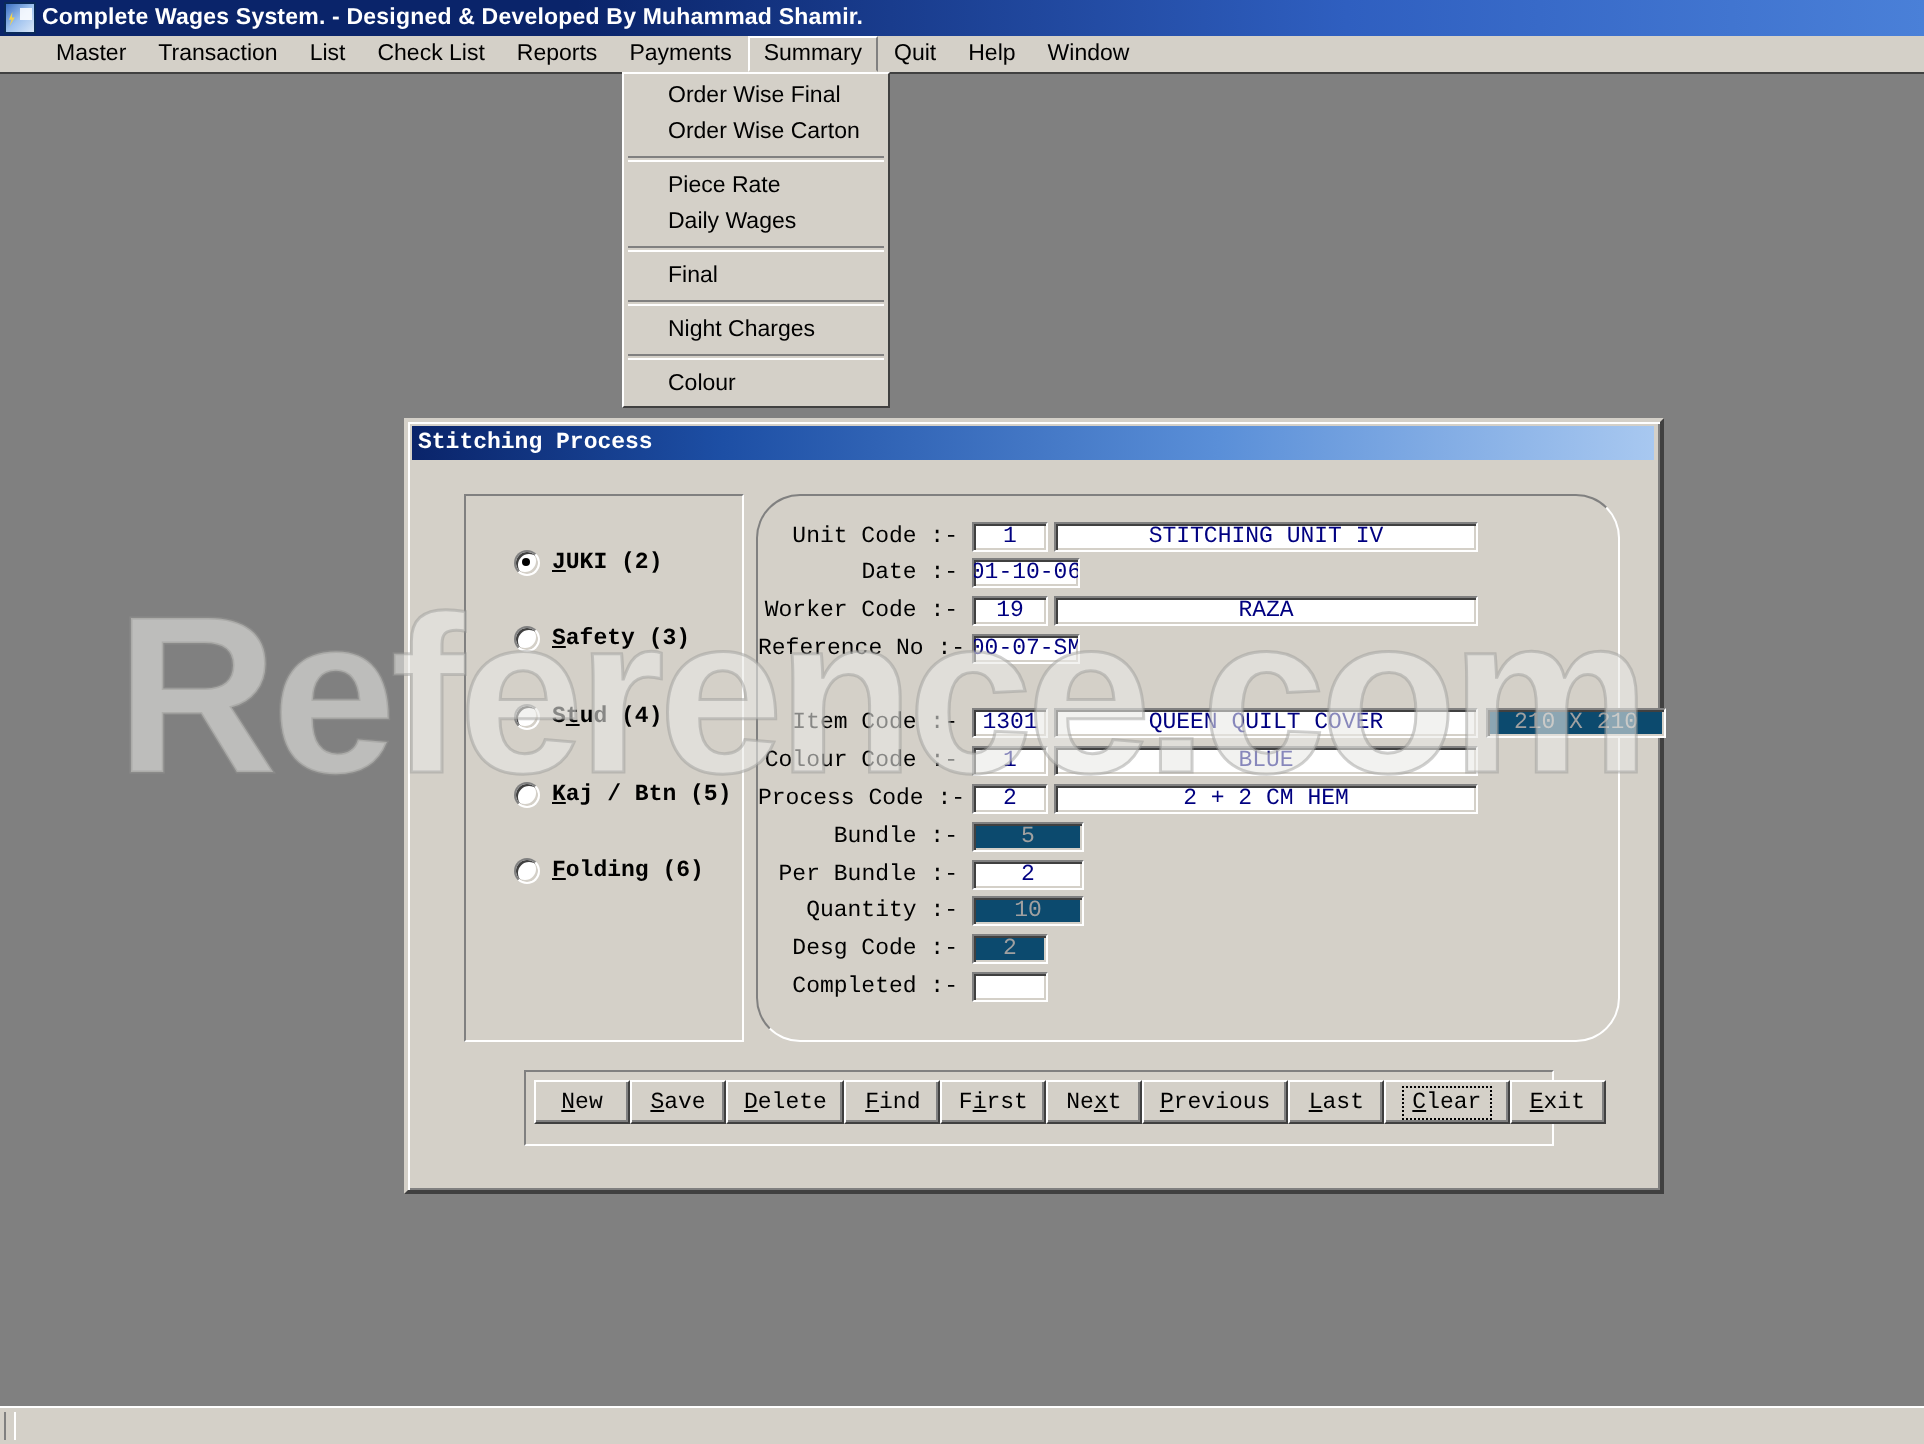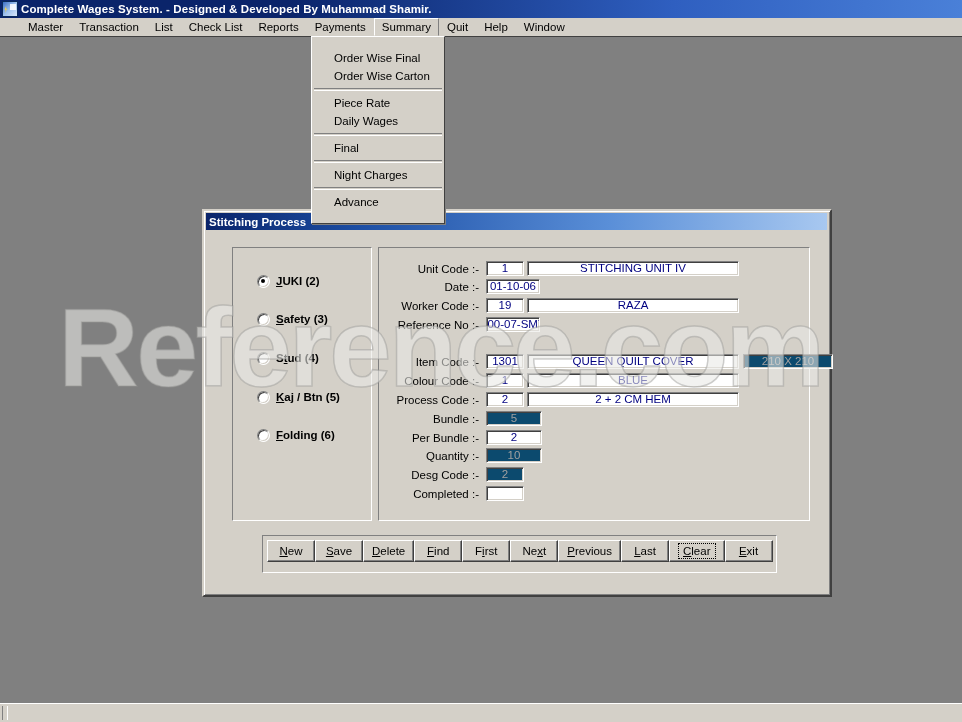--- a/index.html
+++ b/index.html
@@ -74,55 +74,56 @@
     border-left:1px solid #808080;border-right:1px solid #ffffff;
   }
 
   
   .dropdown{
     position:absolute;left:311px;top:36px;width:132px;
     background:#d4d0c8;
     border-top:1px solid #ffffff;border-left:1px solid #ffffff;
     border-right:1px solid #404040;border-bottom:1px solid #404040;
     box-shadow:1px 1px 0 #808080;
-    z-index:60;padding:12px 0;
+    z-index:60;padding:2px 0;
   }
   .dd-item{
     height:18px;line-height:18px;padding-left:22px;
     font-size:11.5px;color:#000;white-space:nowrap;cursor:default;
   }
   .dd-sep{height:1px;margin:3px 2px;border-top:1px solid #808080;border-bottom:1px solid #ffffff;}
 
   
   .child{
     position:absolute;left:202px;top:172px;width:626px;height:384px;
     background:#d4d0c8;
     border-left:2px solid #d4d0c8;border-top:2px solid #d4d0c8;
     border-right:2px solid #404040;border-bottom:2px solid #404040;
     box-shadow:inset 1px 1px 0 #ffffff, inset -1px -1px 0 #808080;
     z-index:20;
+    font-family:Liberation Mono, monospace;
   }
   .child-tb{
     position:absolute;left:2px;top:2px;width:618px;height:17px;
     background:linear-gradient(to right,#0a246a 0%,#1d4fa5 25%,#5a8fd8 65%,#a8c8f0 100%);
     display:flex;align-items:center;padding-left:3px;
   }
   .child-tb-title{
     color:#ffffff;font-weight:bold;font-size:11.5px;white-space:nowrap;
   }
   .child-body{position:absolute;left:2px;top:21px;width:618px;height:359px;}
 
   
   .panel{
     position:absolute;background:#d4d0c8;
     border-left:1px solid #808080;border-top:1px solid #808080;
     border-right:1px solid #ffffff;border-bottom:1px solid #ffffff;
   }
   .panel-left{left:26px;top:15px;width:138px;height:272px;}
-  .panel-right{left:172px;top:15px;width:430px;height:272px;}
+  .panel-right{left:172px;top:15px;width:430px;height:272px;border-radius:22px;}
   .panel-buttons{left:56px;top:303px;width:513px;height:36px;}
 
   
   .radio-row{
     position:absolute;left:24px;display:flex;align-items:flex-start;
     font-size:11.5px;color:#000;white-space:nowrap;cursor:default;
   }
   .radio{
     width:11px;height:11px;border-radius:50%;
     background:#ffffff;
@@ -366,20 +367,20 @@
     <div class="dd-item">Order Wise Final</div>
     <div class="dd-item">Order Wise Carton</div>
     <div class="dd-sep"></div>
     <div class="dd-item">Piece Rate</div>
     <div class="dd-item">Daily Wages</div>
     <div class="dd-sep"></div>
     <div class="dd-item">Final</div>
     <div class="dd-sep"></div>
     <div class="dd-item">Night Charges</div>
     <div class="dd-sep"></div>
-    <div class="dd-item">Advance</div>
+    <div class="dd-item">Colour</div>
   </div>
 
   <div class="watermark">
     <div class="wm-text">Reference.com</div>
   </div>
 
 </div>
 
 </body></html>

